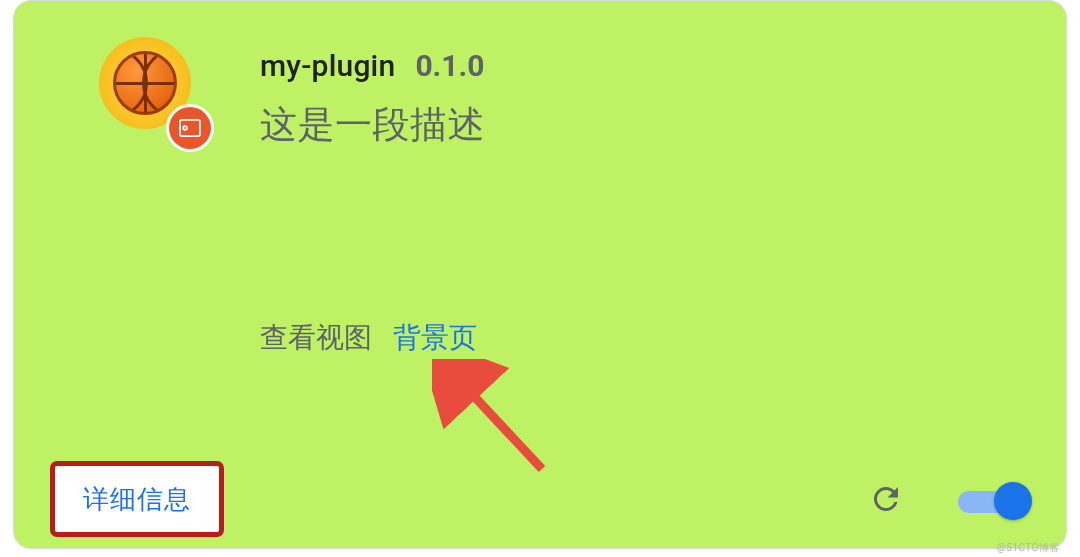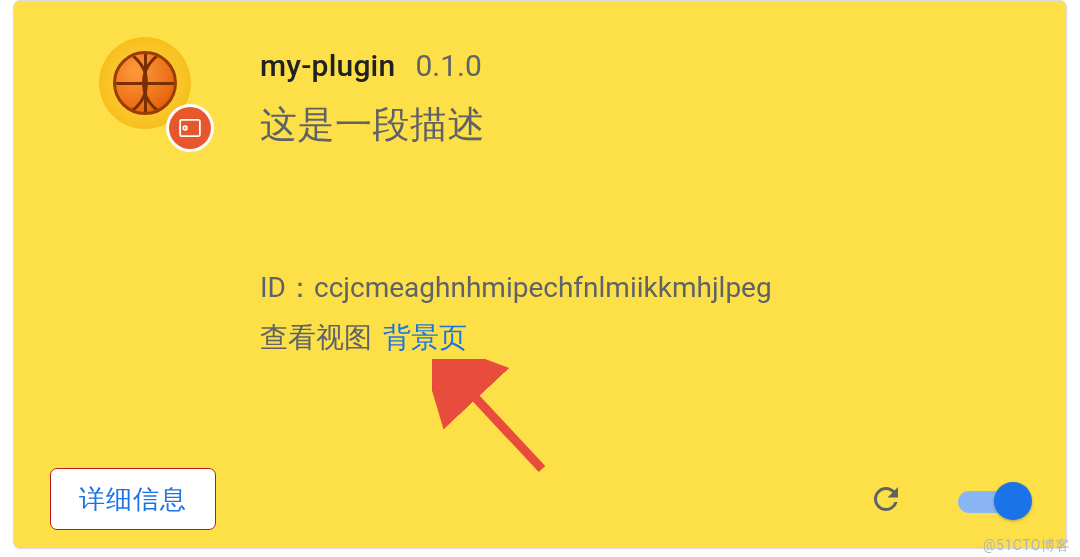--- a/index.html
+++ b/index.html
@@ -11,23 +11,23 @@
       position: relative;
       -webkit-font-smoothing: antialiased;
       filter: blur(0.3px);
     }
     .card {
       position: absolute;
       left: 13px;
       top: 0;
       width: 1054px;
       height: 549px;
-      background: #fde047;
+      background: #bef264;
       border: 1px solid #dadce0;
-      border-radius: 7px;
+      border-radius: 18px;
       box-shadow: 0 2px 4px rgba(0,0,0,0.04);
       overflow: hidden;
     }
     .icon-area {
       position: absolute;
       left: 85px;
       top: 36px;
       width: 110px;
       height: 110px;
     }
@@ -100,21 +100,21 @@
       gap: 20px;
     }
     .ext-name {
       font-size: 30px;
       font-weight: 500;
       color: #202124;
       letter-spacing: 0.2px;
     }
     .ext-version {
       font-size: 30px;
-      font-weight: 400;
+      font-weight: 700;
       color: #5f6368;
     }
     .ext-desc {
       position: absolute;
       left: 246px;
       top: 99px;
       font-size: 37px;
       color: #5f6368;
       font-weight: 400;
       letter-spacing: 0.5px;
@@ -131,37 +131,37 @@
       position: absolute;
       left: 246px;
       top: 318px;
       font-size: 28px;
       color: #5f6368;
       font-weight: 400;
     }
     .views-link {
       color: #1a73e8;
       cursor: pointer;
-      margin-left: 4px;
+      margin-left: 14px;
     }
 
     .bottom-bar {
       position: absolute;
       left: 0;
       right: 0;
       bottom: 0;
       height: 98px;
       display: flex;
       align-items: center;
       padding: 0 36px;
     }
     .btn {
-      height: 62px;
+      height: 76px;
       padding: 0 28px;
-      border: 1px solid #b91c1c;
+      border: 5px solid #b91c1c;
       border-radius: 7px;
       background: #fff;
       color: #1a73e8;
       font-size: 26px;
       font-weight: 500;
       letter-spacing: 1px;
       display: inline-flex;
       align-items: center;
       justify-content: center;
       cursor: pointer;
@@ -208,23 +208,23 @@
       position: absolute;
       left: 418px;
       top: 358px;
       width: 140px;
       height: 130px;
       pointer-events: none;
     }
 
     .watermark {
       position: absolute;
-      right: 10px;
+      right: 20px;
       bottom: 2px;
-      font-size: 14px;
+      font-size: 10px;
       color: #b4b4b4;
       letter-spacing: 0.5px;
     }
   </style>
 </head>
 <body>
 
 <div class="card">
 
   <div class="icon-area">
@@ -242,23 +242,20 @@
     </div>
   </div>
 
   <div class="title-row">
     <span class="ext-name">my-plugin</span>
     <span class="ext-version">0.1.0</span>
   </div>
 
   <div class="ext-desc">这是一段描述</div>
 
-  <div class="id-row">
-    <span>ID：</span><span>ccjcmeaghnhmipechfnlmiikkmhjlpeg</span>
-  </div>
 
   <div class="views-row">
     <span>查看视图</span>
     <span class="views-link">背景页</span>
   </div>
 
   <svg class="arrow" viewBox="0 0 140 130">
     <defs>
       <marker id="ah" markerWidth="12" markerHeight="12" refX="3" refY="5" orient="auto">
         <path d="M0,0 L10,5 L0,10 Z" fill="#e74c3c"></path>

